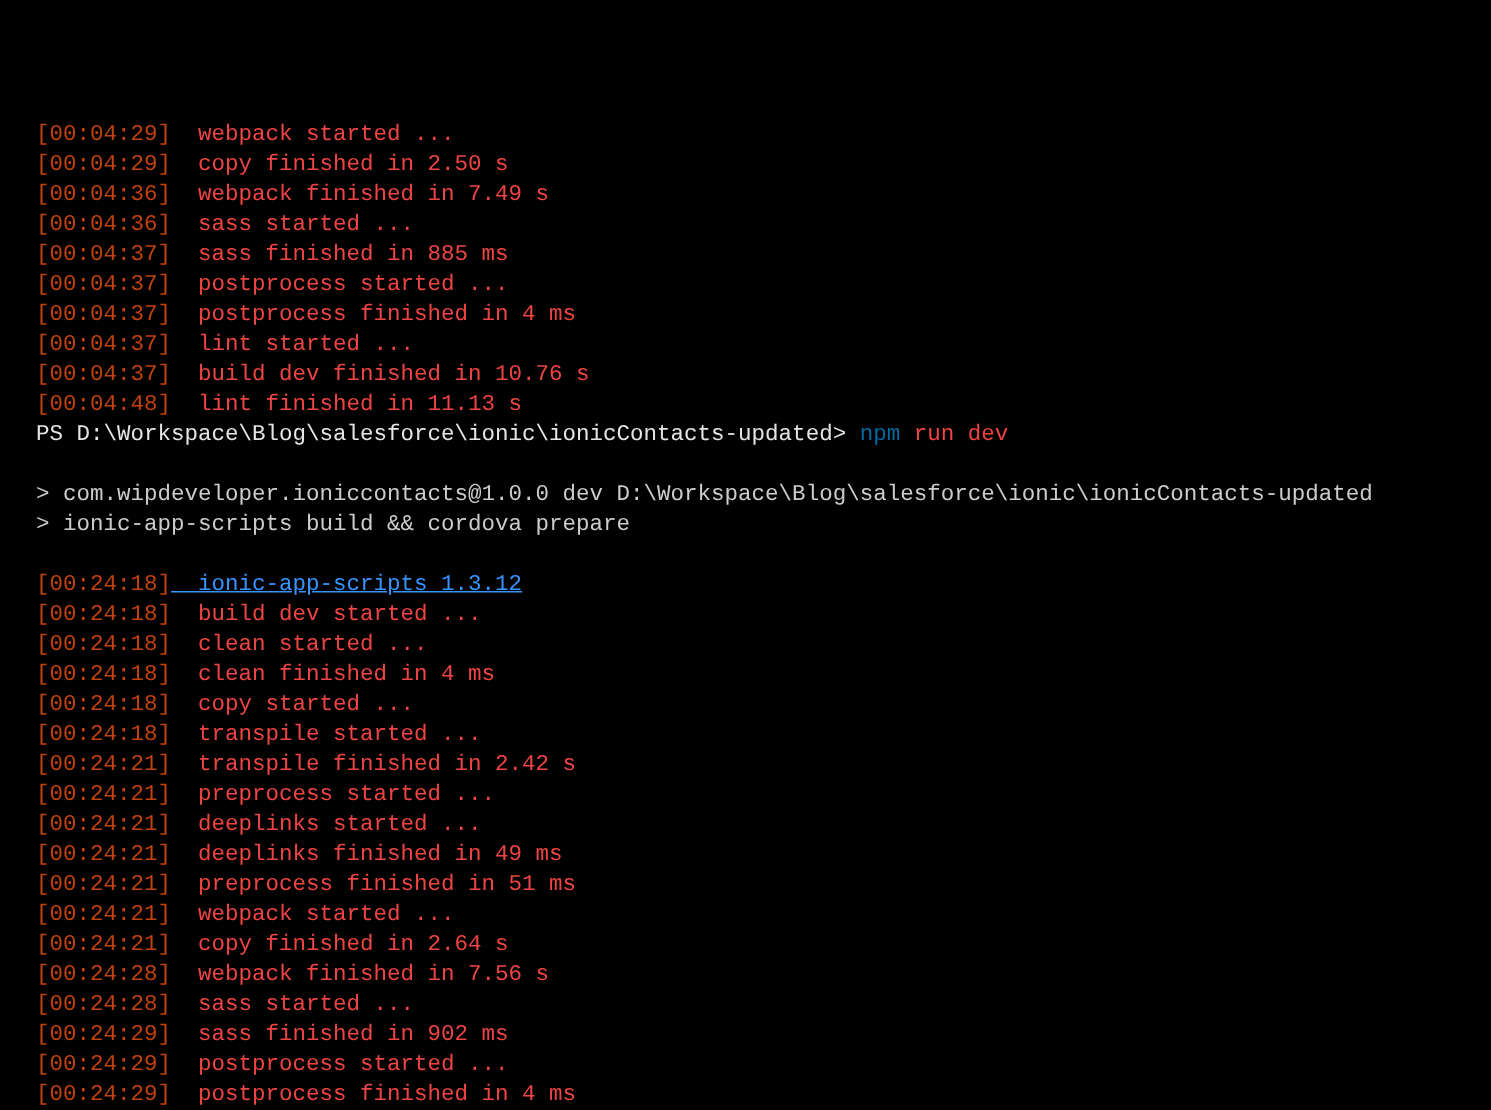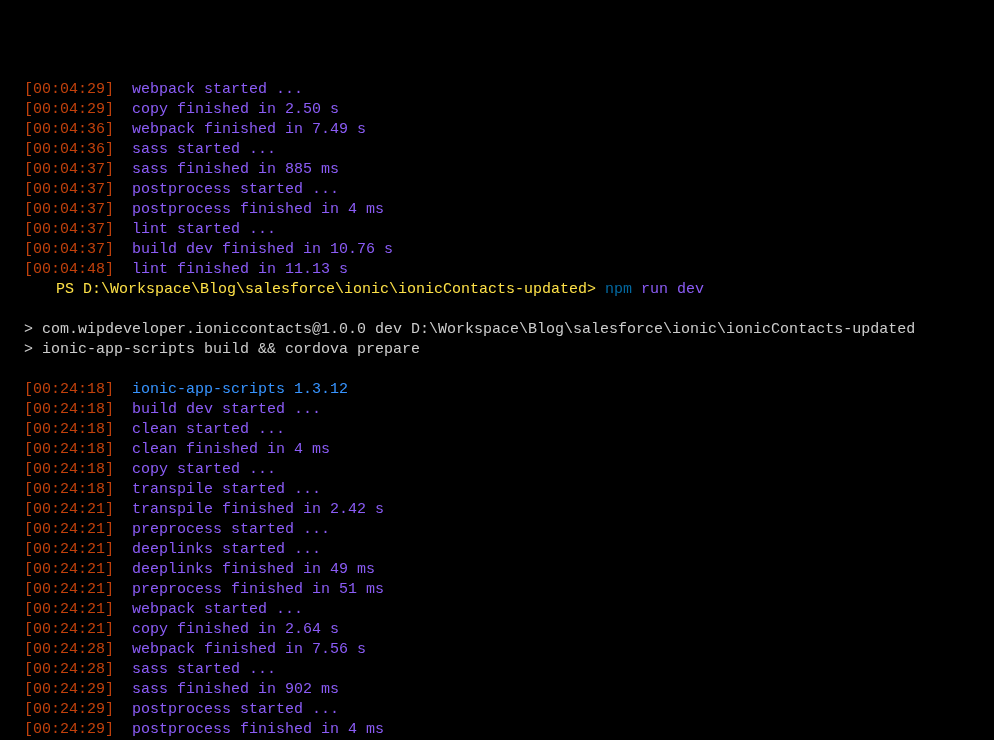--- a/index.html
+++ b/index.html
@@ -19,31 +19,31 @@
       overflow: hidden;
       white-space: pre;
     }
     .terminal-line {
       display: block;
     }
     .timestamp {
       color: #c2410c;
     }
     .message {
-      color: #8b5cf6;
+      color: #ef4444;
     }
     .prompt {
-      color: #fde047;
-      margin-left: 32px;
+      color: #e5e5e5;
     }
     .npm-cmd {
       color: #0369a1;
     }
     .highlight-blue {
       color: #3794ff;
+      text-decoration: underline;
     }
     .blank-line {
       height: 20px;
     }
   </style>
 </head>
 <body>
 
 
 

